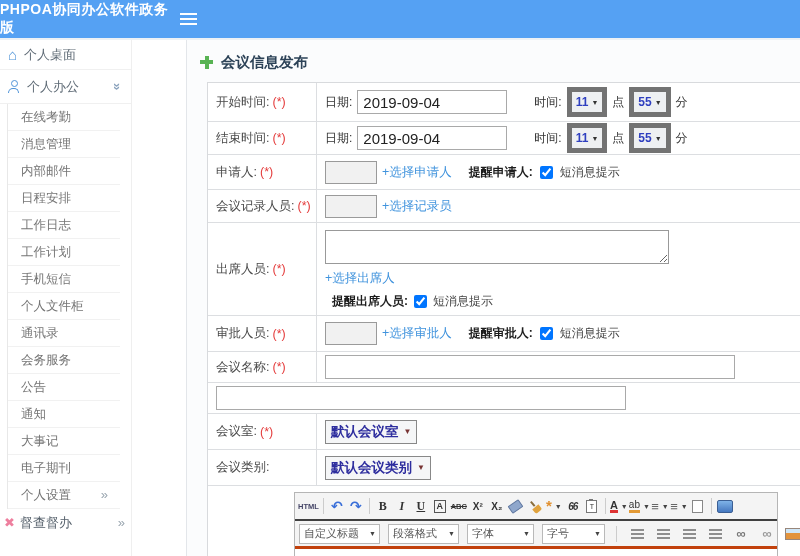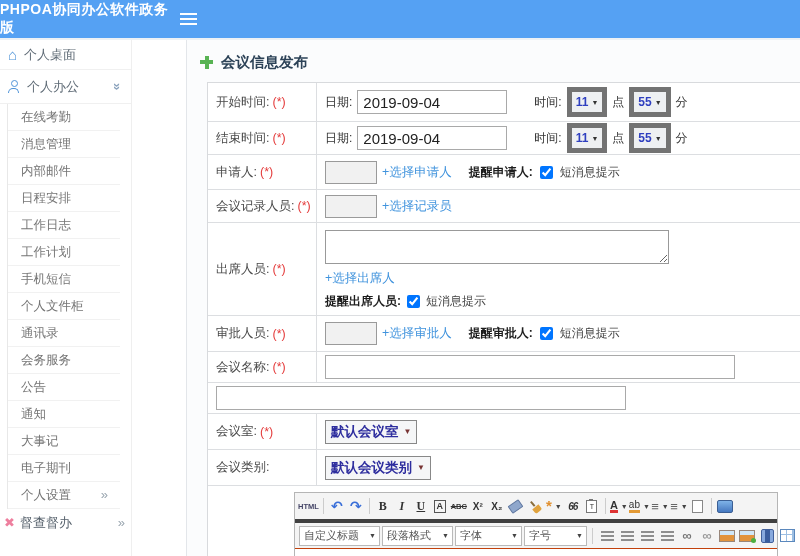--- a/index.html
+++ b/index.html
@@ -52,30 +52,30 @@
   .mini-select .tcaret{color:#333}
   .tcaret{font-size:7px;margin-left:3px;color:#444}
   input.sm{width:46px;height:19px;border:1px solid #9a9a9a;background:#f1f1f1}
   a.flink{color:#4093dd;text-decoration:none;font-size:12.5px;cursor:pointer}
   .remind{font-weight:bold;color:#1d1d1d;margin-left:12px}
   .sms{color:#444}
   input[type=checkbox]{width:13px;height:13px;margin:0 2px}
   .col{flex-direction:column;align-items:flex-start;justify-content:flex-start;padding-top:7px;gap:6px}
   textarea.att{width:338px;height:40px;border:1px solid #999;resize:both;font-family:inherit}
   .remind-row{display:flex;align-items:center;gap:4px}
-  .remind-row .remind{margin-left:0}
+  .remind-row .remind{margin-left:7px}
   input.wide{width:404px;height:20px;border:1px solid #a9a9a9}
   .big-select{display:inline-flex;align-items:center;border:1px solid #888;background:#f5f6f7;height:22px;
               padding:0 5px;color:#2d2d9e;font-weight:bold;font-size:13.5px;cursor:pointer}
   .big-select .tcaret{font-size:8px;color:#733;margin-left:5px}
   
   .erow{display:block;height:90px;padding:6px 0 0 86px;border-bottom:none}
   .editor{width:482px;border:1px solid #b5b5b5;background:#fff}
-  .tb1{display:flex;align-items:center;gap:1px;background:#f4f4f4;border-bottom:4px solid #404040;height:26px;padding:0 3px}
-  .tb2{display:flex;align-items:center;gap:2px;background:#f4f4f4;border-bottom:1px solid #c2410c;height:25px;padding:0 4px}
+  .tb1{display:flex;align-items:center;gap:1px;background:#f4f4f4;border-bottom:2px solid #404040;height:26px;padding:0 3px}
+  .tb2{display:flex;align-items:center;gap:8px;background:#f4f4f4;border-bottom:3px solid #c2410c;height:25px;padding:0 4px}
   .tbtn{min-width:18px;height:20px;display:inline-flex;align-items:center;justify-content:center;
         font-size:11px;color:#333;cursor:pointer;flex:none}
   .sep{width:1px;height:16px;background:#ccc;margin:0 3px;flex:none}
   .g-html{font-size:7.5px;font-weight:bold;color:#446}
   .g-blue{color:#3a6fd8;font-weight:bold;font-size:14px}
   .g-b{font-weight:bold;font-family:"Liberation Serif",serif;font-size:12px}
   .g-i{font-style:italic;font-weight:bold;font-family:"Liberation Serif",serif;font-size:12px}
   .g-u{text-decoration:underline;font-weight:bold;font-family:"Liberation Serif",serif;font-size:12px}
   .g-abox{border:1px solid #555;padding:0 2px;font-size:9px;font-weight:bold;line-height:11px}
   .g-strike{text-decoration:line-through;font-size:7.5px;font-weight:bold}

